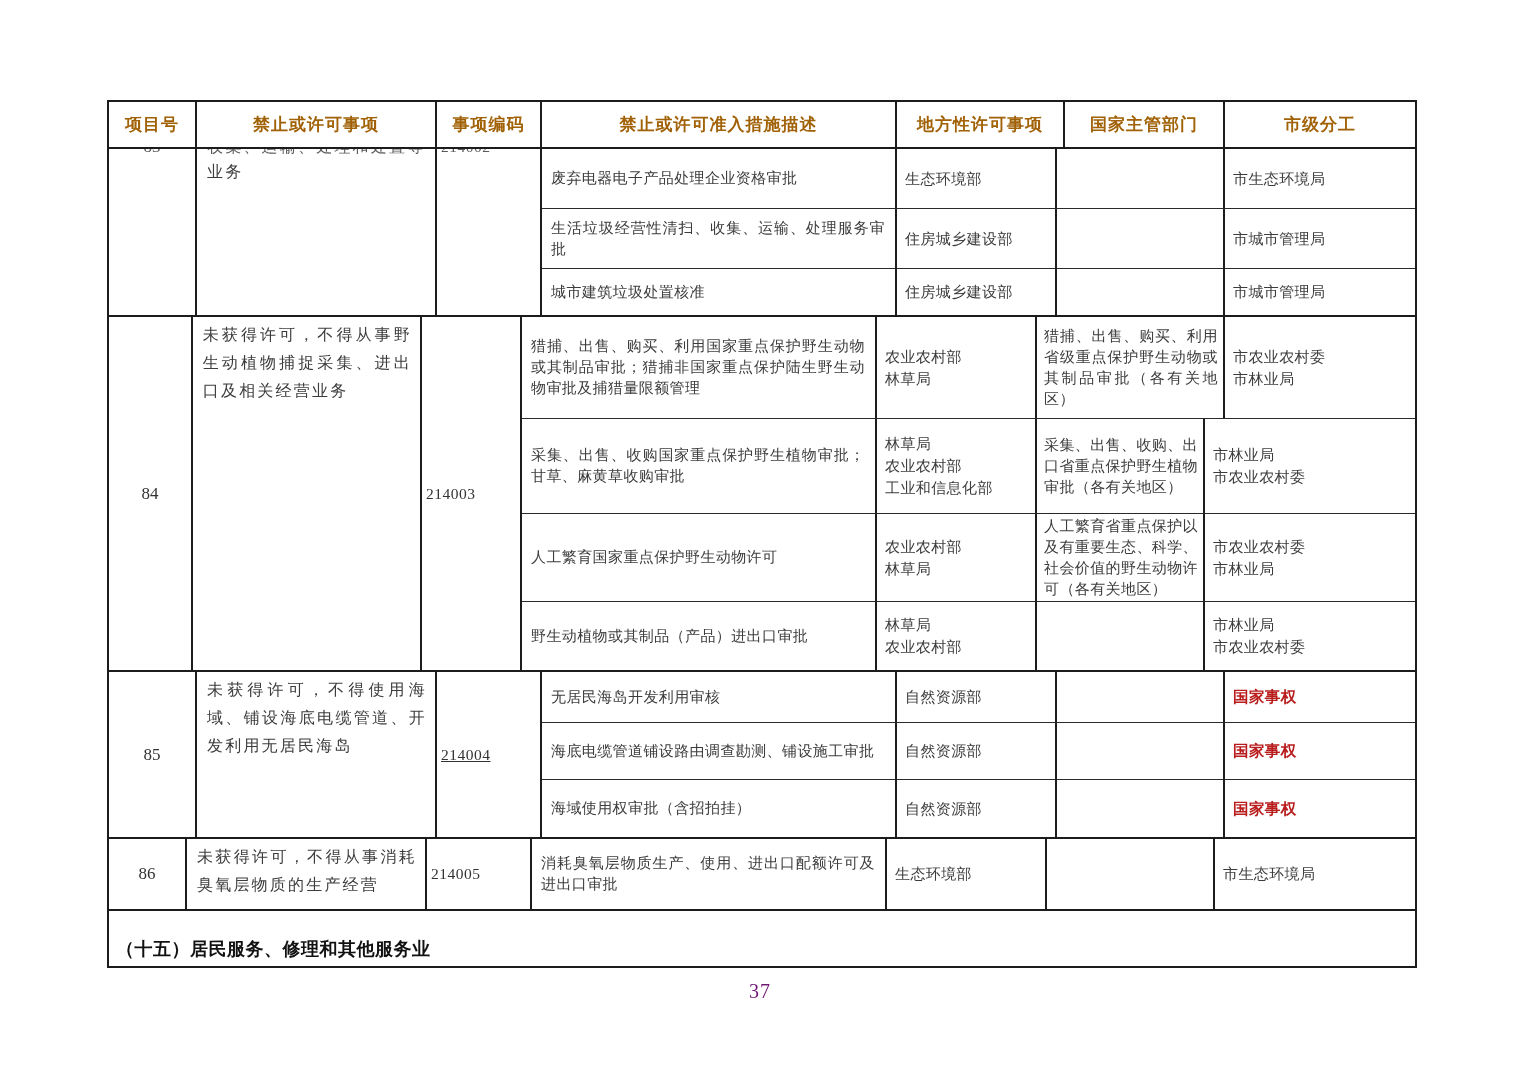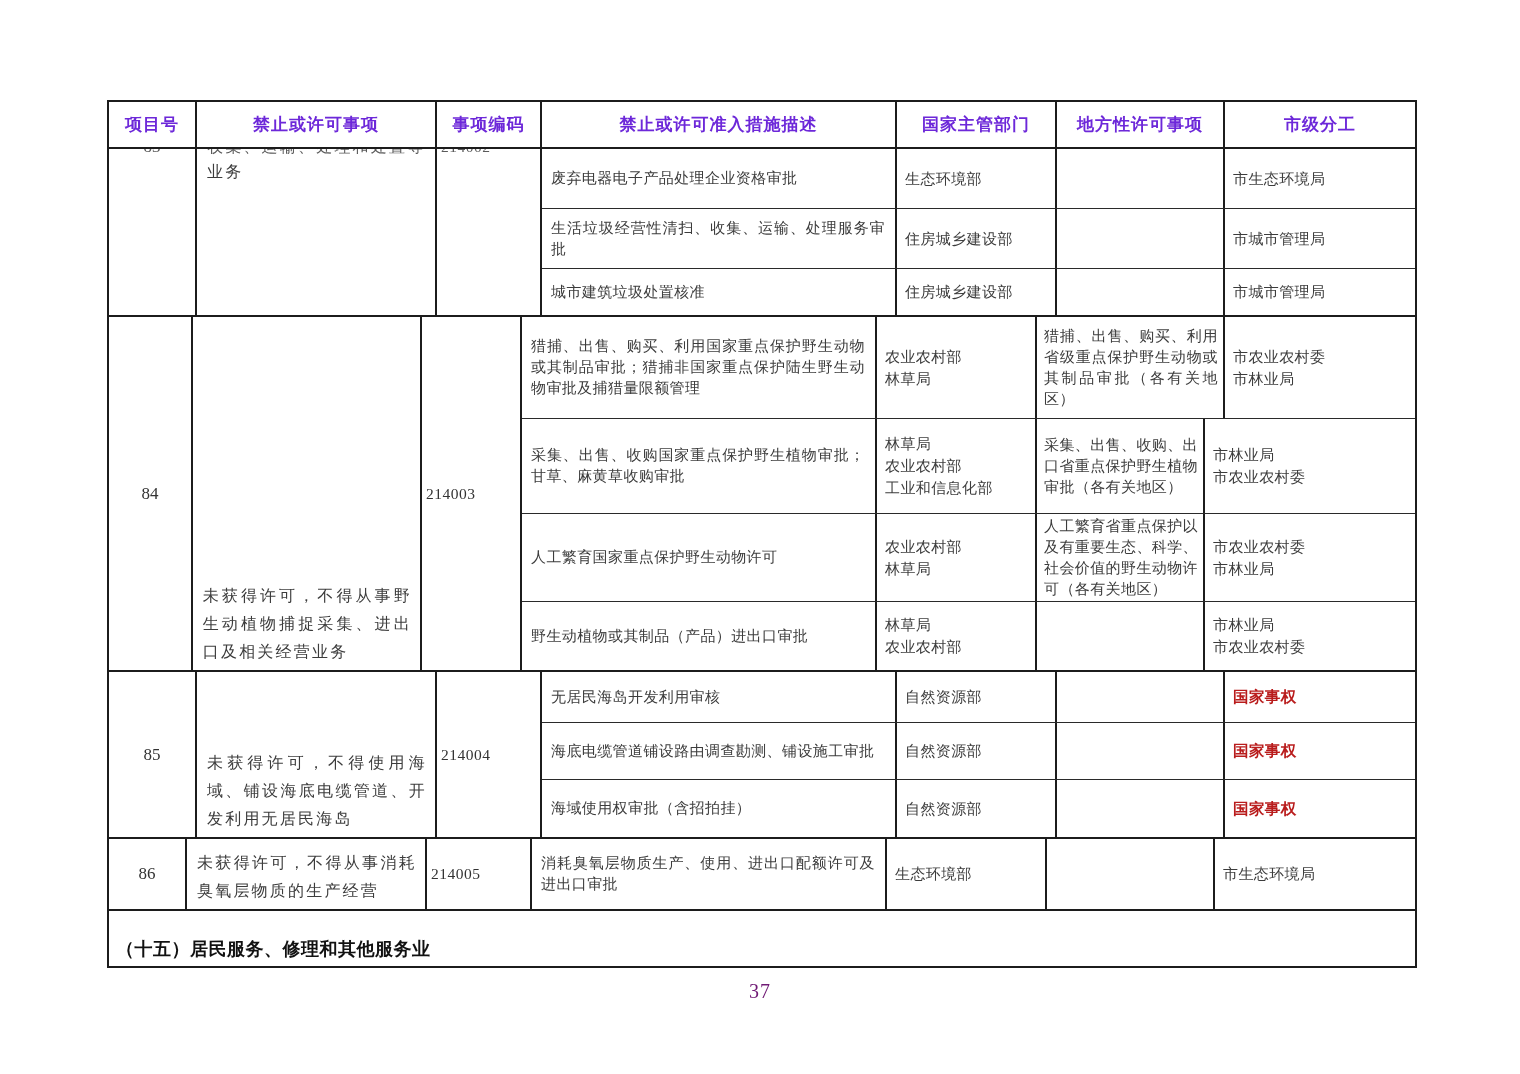--- a/index.html
+++ b/index.html
@@ -14,30 +14,30 @@
   *{box-sizing:border-box;}
   .nl-table{
     position:absolute;left:107px;top:100px;width:1310px;
     border:2px solid #1c1c1c;
     background:#fff;
   }
   .hrow{display:flex;height:47px;border-bottom:2px solid #1c1c1c;}
   .hcell{
     display:flex;align-items:center;justify-content:center;
     font-family:"Liberation Sans","DejaVu Sans",sans-serif;
-    font-weight:bold;color:#6d28d9;font-size:17px;letter-spacing:1px;
+    font-weight:bold;color:#a16207;font-size:17px;letter-spacing:1px;
     border-right:2px solid #1c1c1c;
   }
   .hcell:last-child{border-right:none;}
   .item-row{display:flex;border-bottom:2px solid #1c1c1c;}
   .item-row:last-of-type{border-bottom:2px solid #1c1c1c;}
   .lcell{border-right:2px solid #1c1c1c;display:flex;}
   .num-cell{align-items:center;justify-content:center;font-size:17px;color:#333;}
   .matter-cell{
-    align-items:flex-end;padding:4px 8px 4px 10px;
+    align-items:flex-start;padding:4px 8px 4px 10px;
     font-size:16px;line-height:28px;letter-spacing:2.2px;color:#3c3c3c;
   }
   .matter-cell .txt{text-align:justify;text-justify:inter-ideograph;width:100%;}
   .code-cell{align-items:center;padding-left:4px;font-size:15.5px;color:#333;letter-spacing:0.5px;}
   .subcol{display:flex;flex-direction:column;}
   .subrow{display:flex;border-bottom:1px solid #2a2a2a;}
   .subrow:last-child{border-bottom:none;}
   .scell{border-right:2px solid #1c1c1c;display:flex;align-items:center;
          font-size:15px;line-height:21px;letter-spacing:0.4px;color:#3c3c3c;}
   .scell:last-child{border-right:none;}
@@ -76,22 +76,22 @@
 </head>
 <body>
 
 <div class="page">
   <div class="nl-table">
     <div class="hrow" id="thead">
         <div class="hcell" style="width: 88px;">项目号</div>
         <div class="hcell" style="width: 240px;">禁止或许可事项</div>
         <div class="hcell" style="width: 105px;">事项编码</div>
         <div class="hcell" style="width: 355px;">禁止或许可准入措施描述</div>
+        <div class="hcell" style="width: 168px;">地方性许可事项</div>
         <div class="hcell" style="width: 160px;">国家主管部门</div>
-        <div class="hcell" style="width: 168px;">地方性许可事项</div>
         <div class="hcell" style="width: 190px;">市级分工</div>
       </div>
     <div id="tbody">
         <div class="item-row">
           <div class="lcell num-cell row83-left" style="width: 88px;">
             <div class="clip-box clip-center">
               <span class="clip-txt">83</span>
             </div>
           </div>
           <div class="lcell matter-cell row83-matter" style="width: 240px;">
@@ -248,21 +248,21 @@
             </div>
           </div>
         </div>
         <div class="item-row">
           <div class="lcell num-cell" style="width: 88px;">
             <span>85</span>
           </div>
           <div class="lcell matter-cell" style="width: 240px;">
             <div class="txt">未获得许可，不得使用海域、铺设海底电缆管道、开发利用无居民海岛</div>
           </div>
-          <div class="lcell code-cell" style="width: 105px;">
+          <div class="lcell code-cell" style="width: 105px; text-decoration: underline;">
             <span>214004</span>
           </div>
           <div class="subcol">
             <div class="subrow" style="height: 51px;">
               <div class="scell desc-cell" style="width: 355px;">
                 <div class="txt">无居民海岛开发利用审核</div>
               </div>
               <div class="scell nat-cell" style="width: 160px;">
                 <div class="org-lines">
                   <div class="org-line">自然资源部</div>

